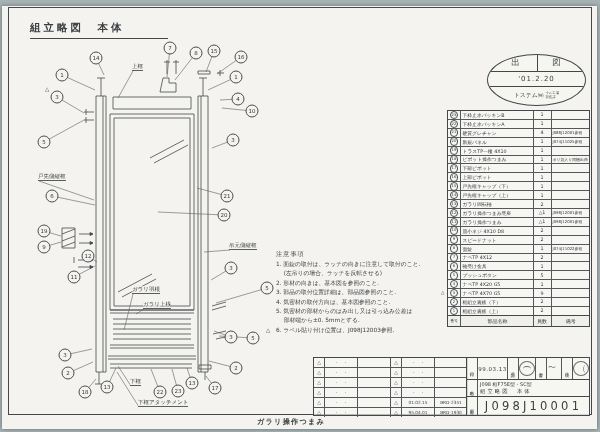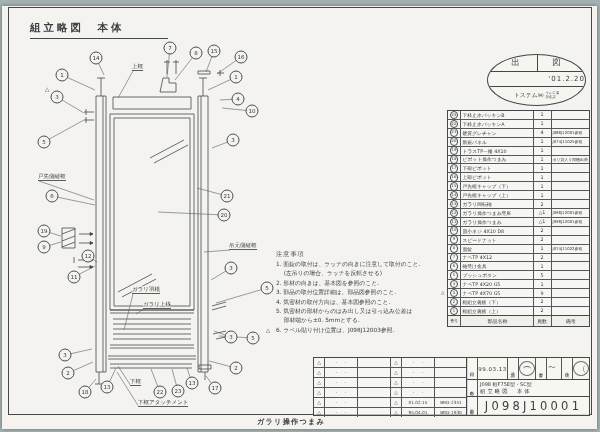--- a/index.html
+++ b/index.html
@@ -60,21 +60,21 @@
   .tb-name{flex:1;padding:1px 2px;display:flex;flex-direction:column;justify-content:center;}
   .tb-name .l1{font-size:5px;white-space:nowrap;}
   .tb-name .l2{font-size:5.4px;letter-spacing:2px;margin-top:1px;}
   .tb-dwg{flex:1;display:flex;align-items:center;justify-content:center;font-size:11.5px;letter-spacing:3.2px;color:#3a3e41;white-space:nowrap;overflow:hidden;}
   
   .stamp{position:absolute;left:487px;top:54px;width:97px;height:50px;border:1.4px solid #43474a;border-radius:50%;overflow:hidden;background:rgba(248,247,243,.55);z-index:5;}
   .st-r1{height:16px;border-bottom:1px solid #43474a;position:relative;font-size:8.5px;letter-spacing:1px;color:#3a3e41;}
   .st-r1::after{content:"";position:absolute;left:50%;top:0;bottom:0;width:1px;background:#43474a;}
   .st-l{position:absolute;left:24%;top:2px;}
   .st-r{position:absolute;right:24%;top:2px;}
-  .st-r2{height:14px;border-bottom:1px solid #43474a;text-align:right;font-size:7px;line-height:14px;letter-spacing:1px;color:#3a3e41;}
+  .st-r2{height:14px;border-bottom:1px solid #43474a;text-align:center;font-size:7px;line-height:14px;letter-spacing:1px;color:#3a3e41;}
   .st-r3{display:flex;align-items:center;justify-content:center;gap:2px;height:17px;}
   .st-co{font-size:5.8px;color:#3a3e41;}
   .st-small{font-size:3.4px;line-height:1.15;color:#4a4e51;}
   .footer{position:absolute;left:257px;top:417px;font-size:7.2px;font-weight:bold;letter-spacing:1.2px;color:#3a3e41;}
 </style>
 </head>
 <body>
 
 <div class="paper"></div>
 <div class="frame"></div>

